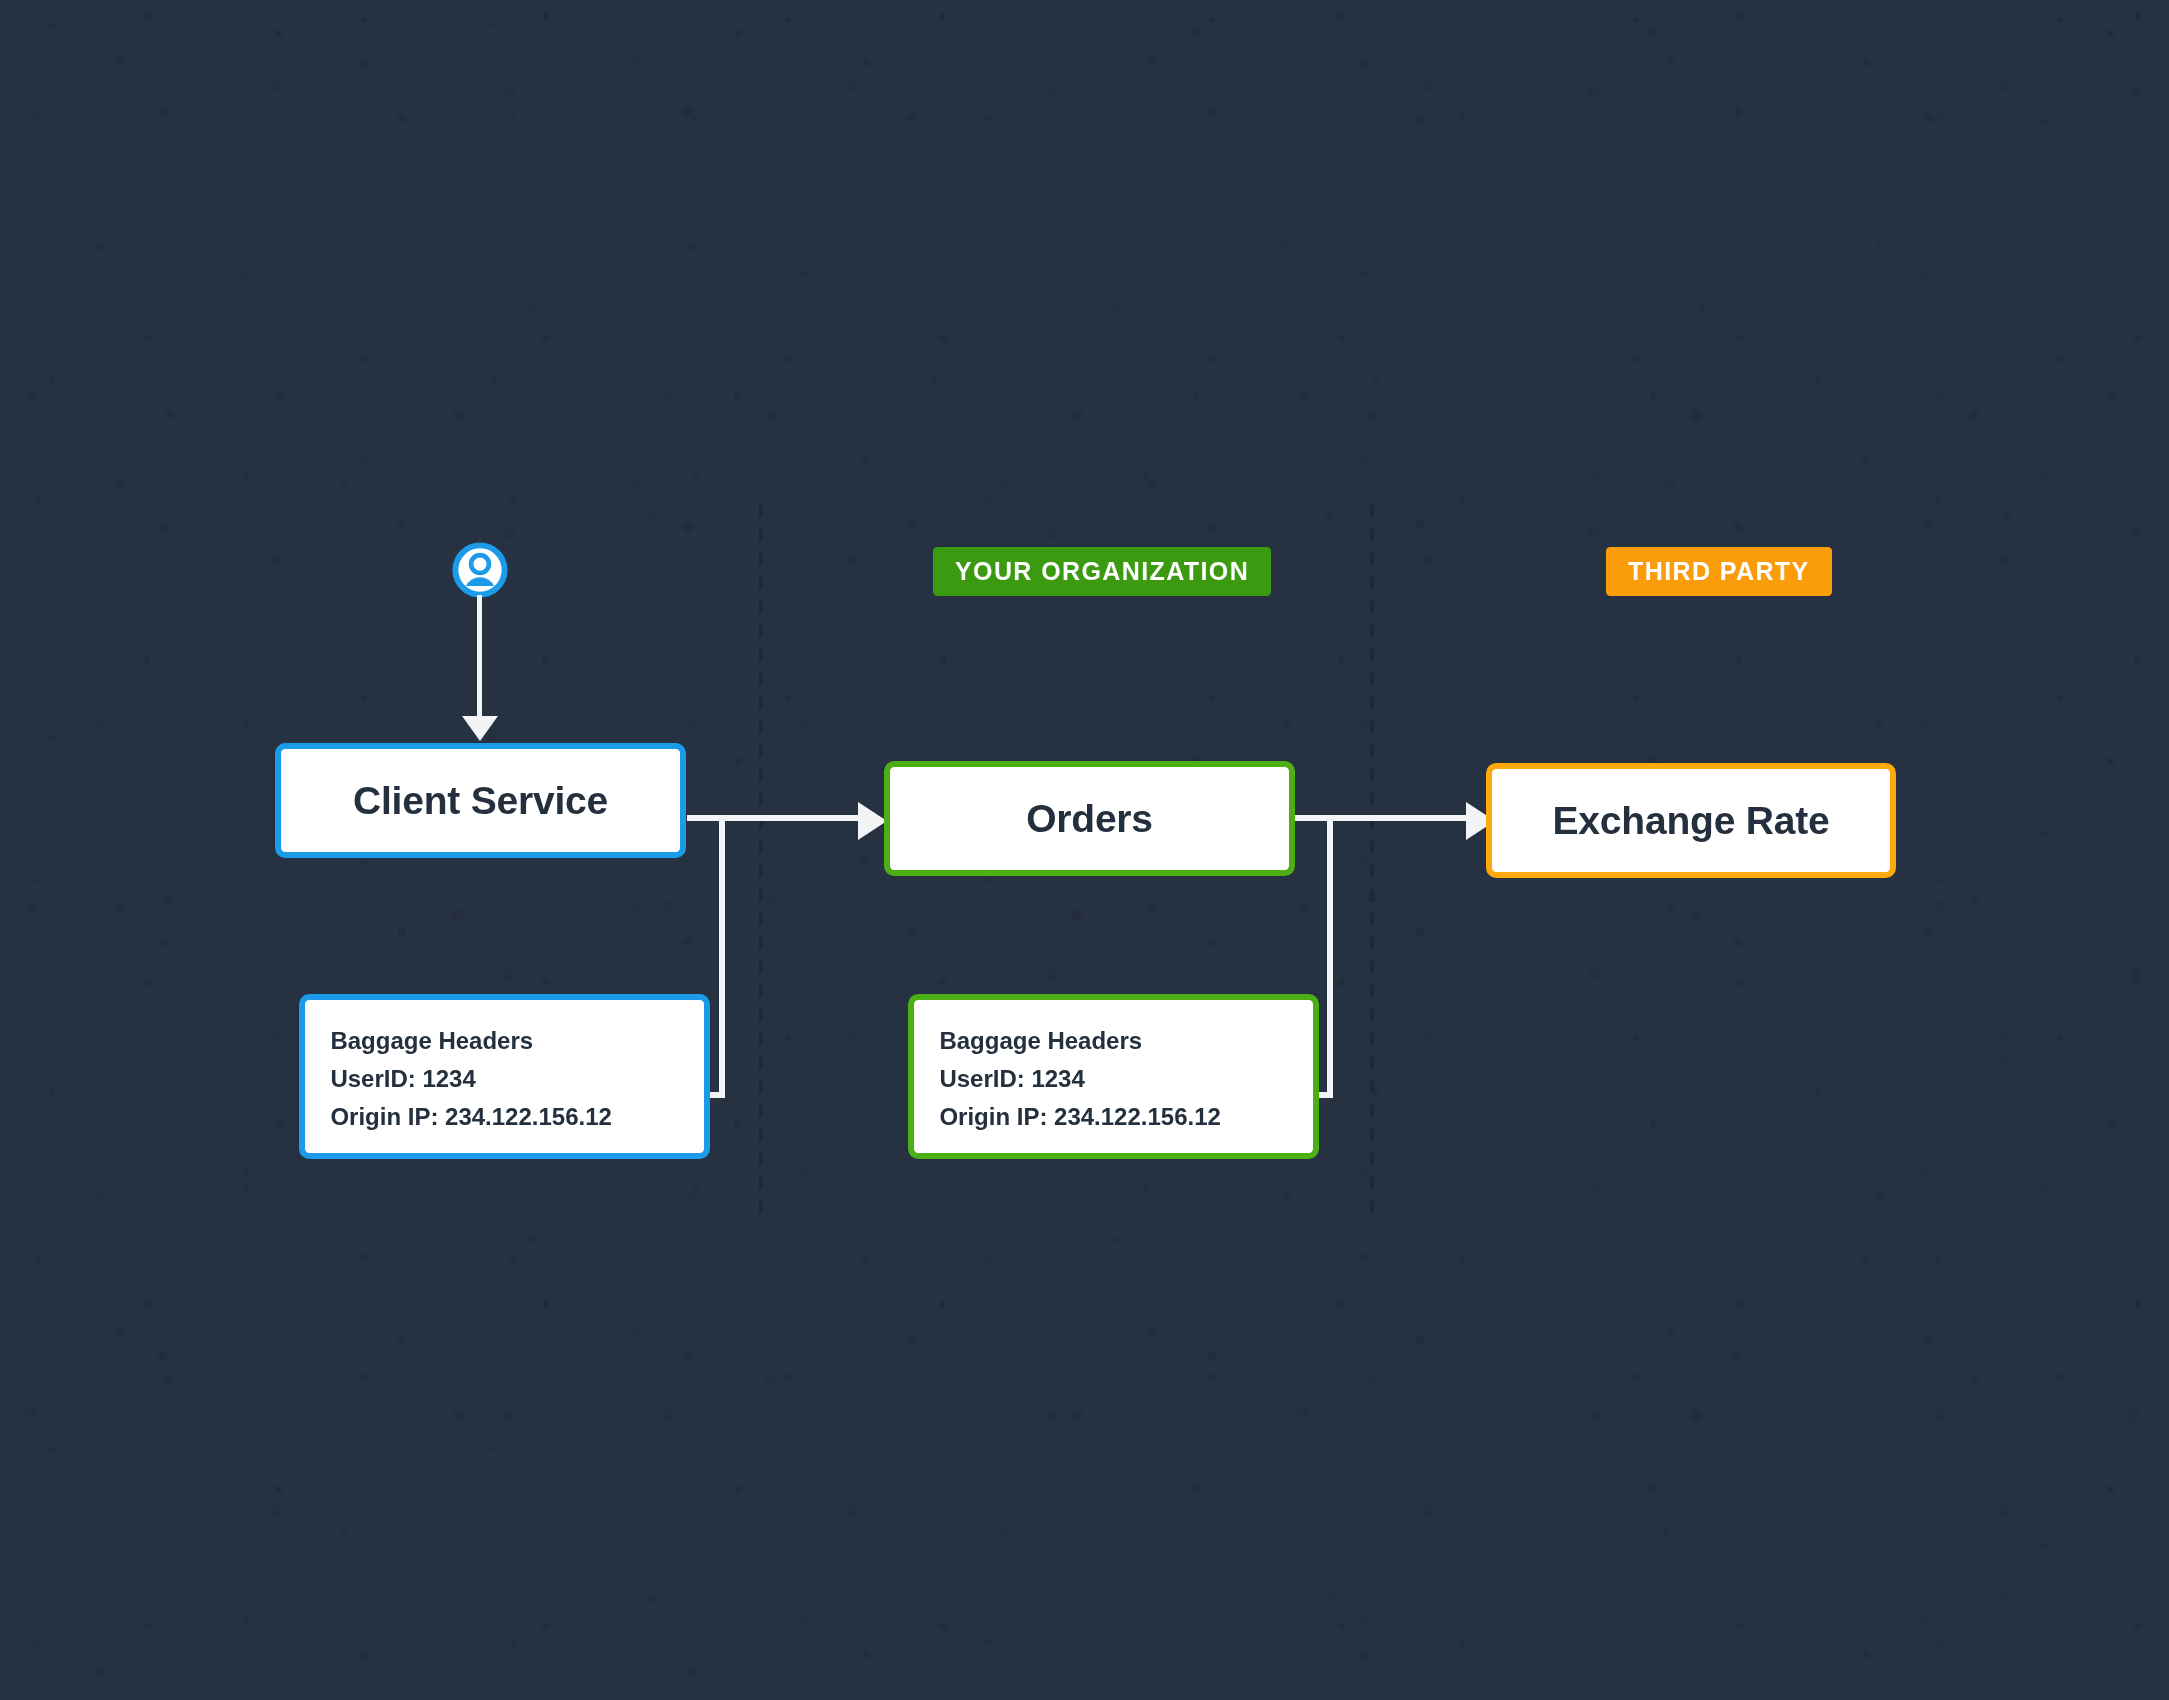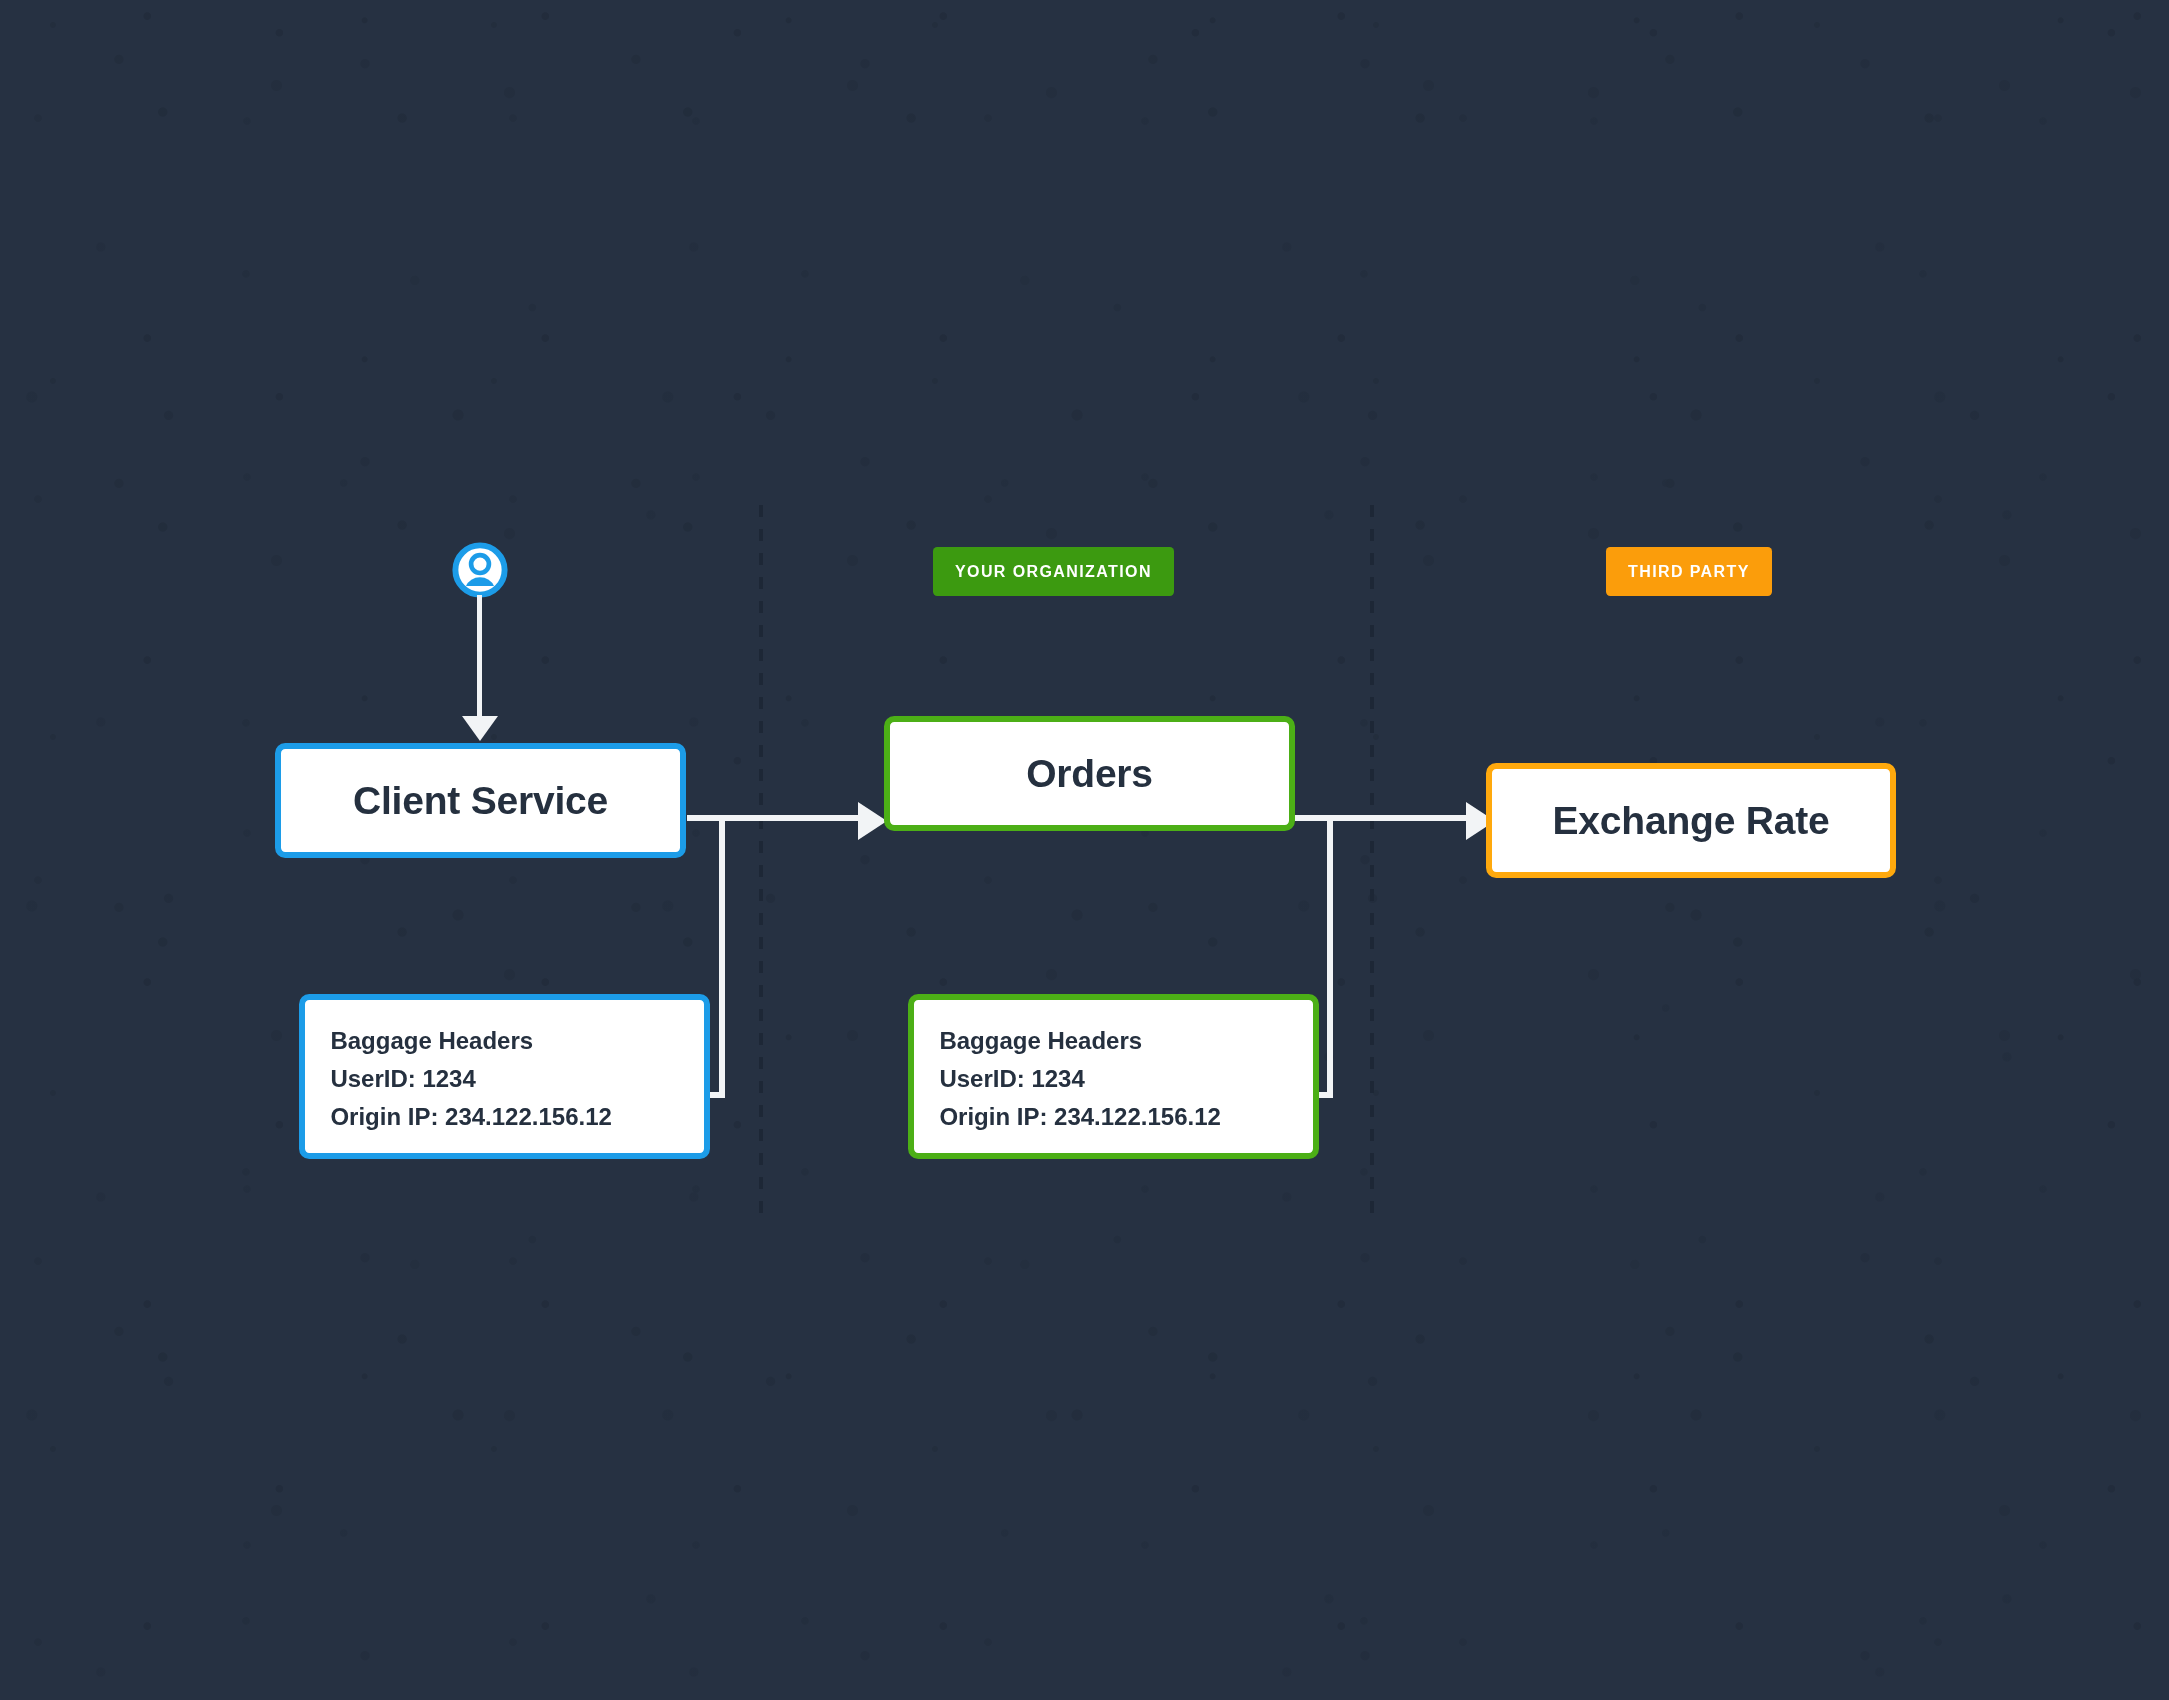--- a/index.html
+++ b/index.html
@@ -68,21 +68,21 @@
   
   .zone-badge {
     position: absolute;
     display: flex;
     align-items: center;
     justify-content: center;
     height: 49px;
     padding: 0 22px;
     border-radius: 4.2px;
     color: #ffffff;
-    font-size: 16px;
+    font-size: 25px;
     font-weight: bold;
     letter-spacing: 1.4px;
     white-space: nowrap;
     font-family: "Liberation Sans", sans-serif;
   }
 
   
   .service-box {
     position: absolute;
     box-sizing: border-box;
@@ -191,21 +191,21 @@
 
   <div class="conn conn-h" style="left:1295px; top:815px; width:178px;"></div>
   <div class="arrow-head" style="left:1466px; top:802px;"></div>
   <div class="conn conn-v" style="left:1327px; top:815px; height:282px;"></div>
   <div class="conn conn-h" style="left:1295px; top:1092px; width:38px;"></div>
 
   <div class="service-box" style="left:275px; top:743px; width:411px; height:115px; border-color:#1c9ce8;">
     <span>Client Service</span>
   </div>
 
-  <div class="service-box" style="left:884px; top:716px; width:411px; height:115px; border-color:#4caf16;">
+  <div class="service-box" style="left:884px; top:761px; width:411px; height:115px; border-color:#4caf16;">
     <span>Orders</span>
   </div>
 
   <div class="service-box" style="left:1486px; top:763px; width:410px; height:115px; border-color:#ffa90d;">
     <span>Exchange Rate</span>
   </div>
 
   <div class="baggage-box" style="left:275px; top:994px; width:411px; height:165px; border-color:#1c9ce8;">
     <div class="baggage-line">Baggage Headers</div>
     <div class="baggage-line">UserID: 1234</div>

